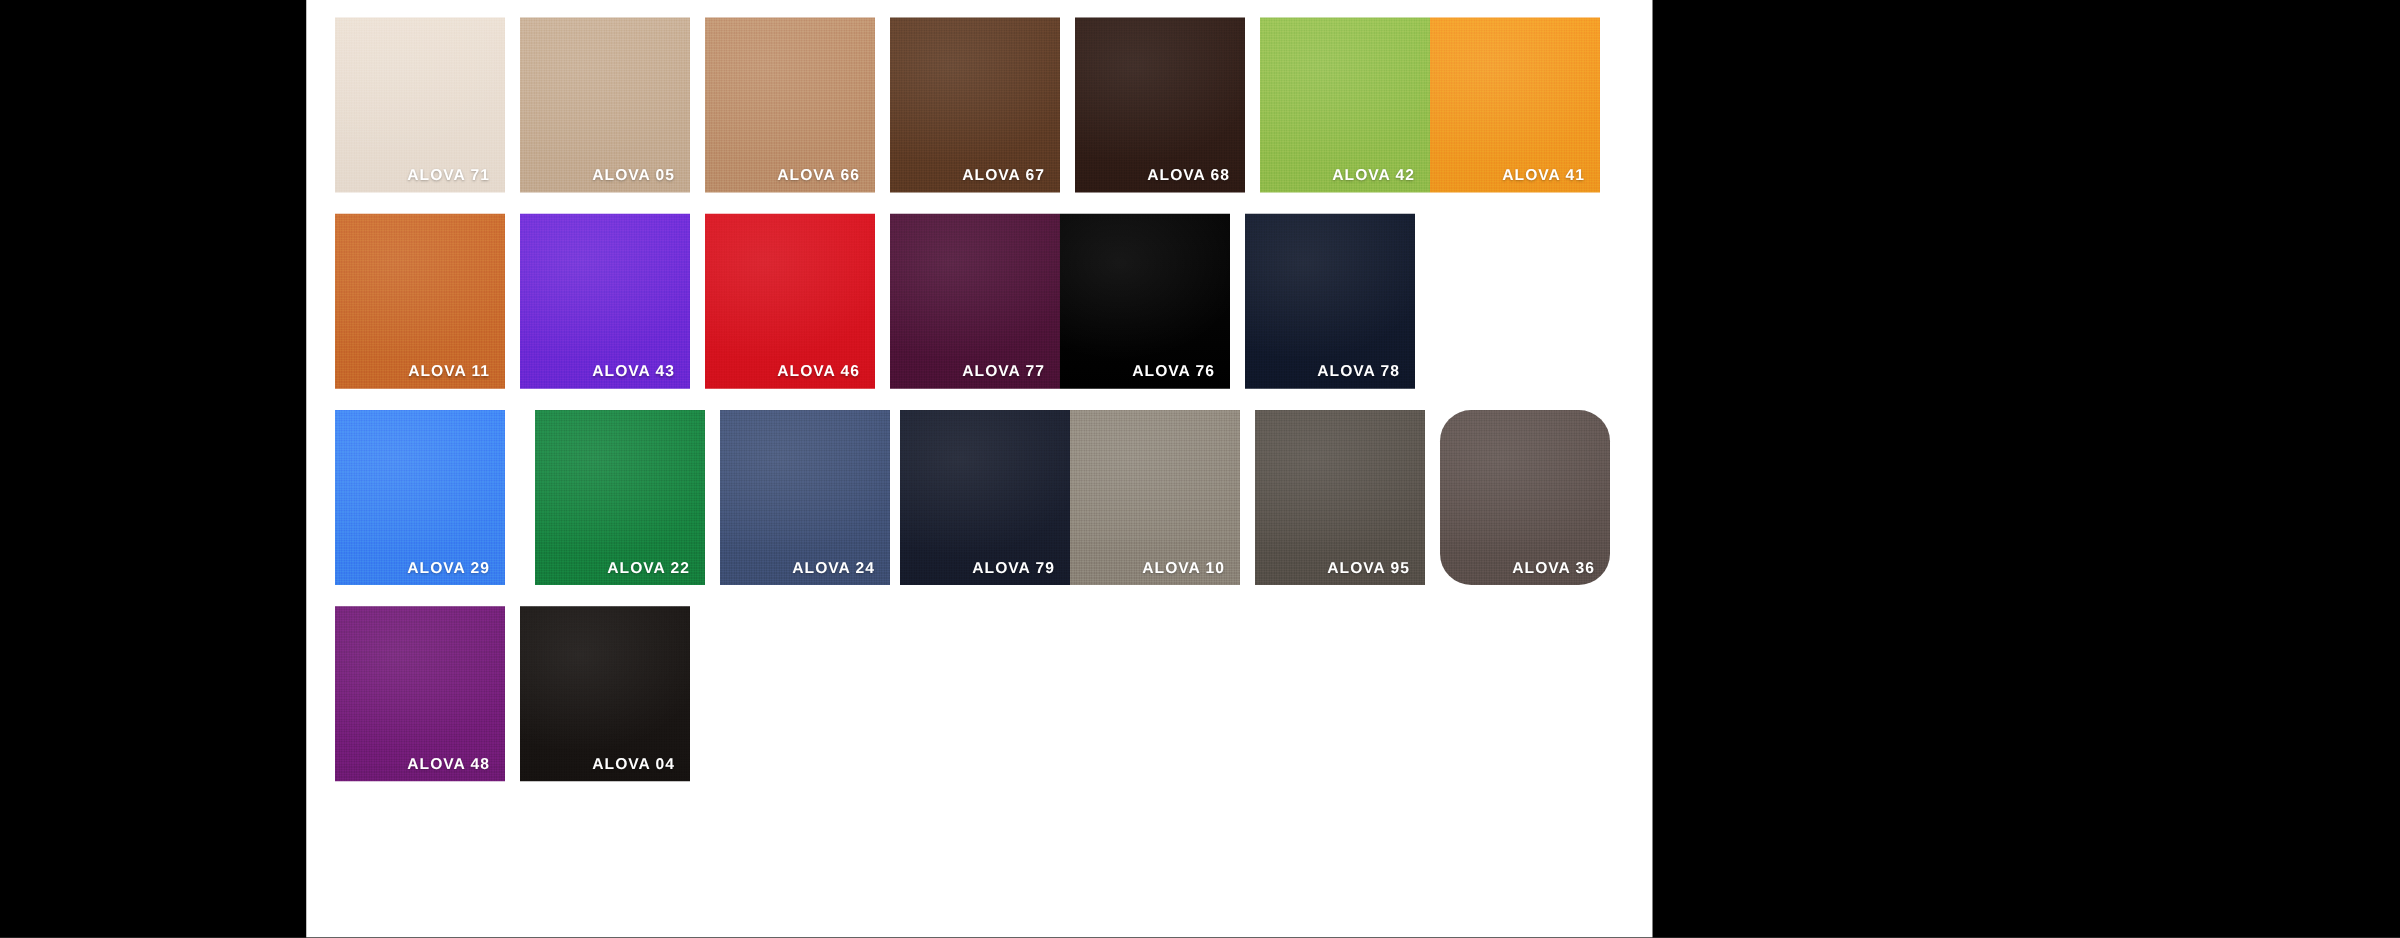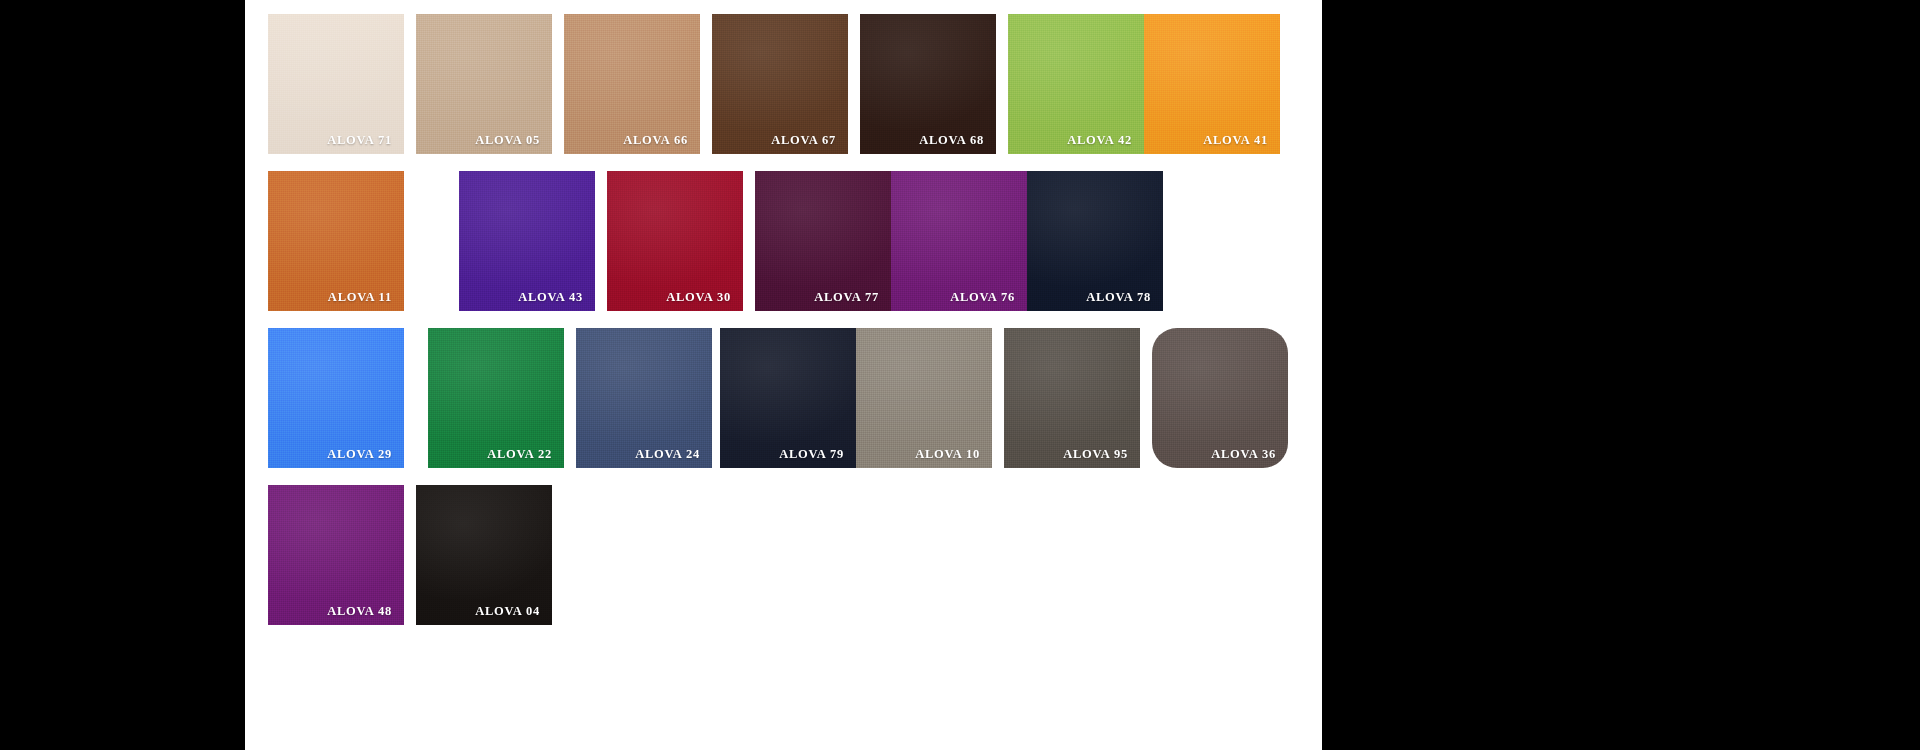--- a/index.html
+++ b/index.html
@@ -28,21 +28,20 @@
     width:1047px;
     display:flex;
     flex-direction:column;
     gap:17px;
   }
   .swatch-row {
     display:flex;
     flex-direction:row;
     align-items:flex-start;
     height:140px;
-    font-family:Liberation Serif, serif;
   }
   .swatch {
     position:relative;
     height:140px;
     overflow:hidden;
     flex:0 0 auto;
   }
   
   .swatch .tex {
     position:absolute;
@@ -123,36 +122,36 @@
             <div class="sheen"></div>
             <span class="swatch-label">ALOVA 41</span>
           </div>
         </div>
         <div class="swatch-row">
           <div class="swatch" style="width: 136px; background: rgb(204, 106, 43); margin-right: 12px;">
             <div class="tex"></div>
             <div class="sheen"></div>
             <span class="swatch-label">ALOVA 11</span>
           </div>
-          <div class="swatch" style="width: 136px; background: #4c1d95; margin-right: 12px; margin-left: 43px;">
+          <div class="swatch" style="width: 136px; background: #6d28d9; margin-right: 12px;">
             <div class="tex"></div>
             <div class="sheen"></div>
             <span class="swatch-label">ALOVA 43</span>
           </div>
-          <div class="swatch" style="width: 136px; background: rgb(156, 12, 39); margin-right: 12px;">
-            <div class="tex"></div>
-            <div class="sheen"></div>
-            <span class="swatch-label">ALOVA 30</span>
+          <div class="swatch" style="width: 136px; background: rgb(217, 16, 28); margin-right: 12px;">
+            <div class="tex"></div>
+            <div class="sheen"></div>
+            <span class="swatch-label">ALOVA 46</span>
           </div>
           <div class="swatch" style="width: 136px; background: rgb(76, 17, 54);">
             <div class="tex"></div>
             <div class="sheen"></div>
             <span class="swatch-label">ALOVA 77</span>
           </div>
-          <div class="swatch" style="width: 136px; background: #701a75; ">
+          <div class="swatch" style="width: 136px; background: #000000; margin-right: 12px;">
             <div class="tex"></div>
             <div class="sheen"></div>
             <span class="swatch-label">ALOVA 76</span>
           </div>
           <div class="swatch" style="width: 136px; background: #0f172a;">
             <div class="tex"></div>
             <div class="sheen"></div>
             <span class="swatch-label">ALOVA 78</span>
           </div>
         </div>

